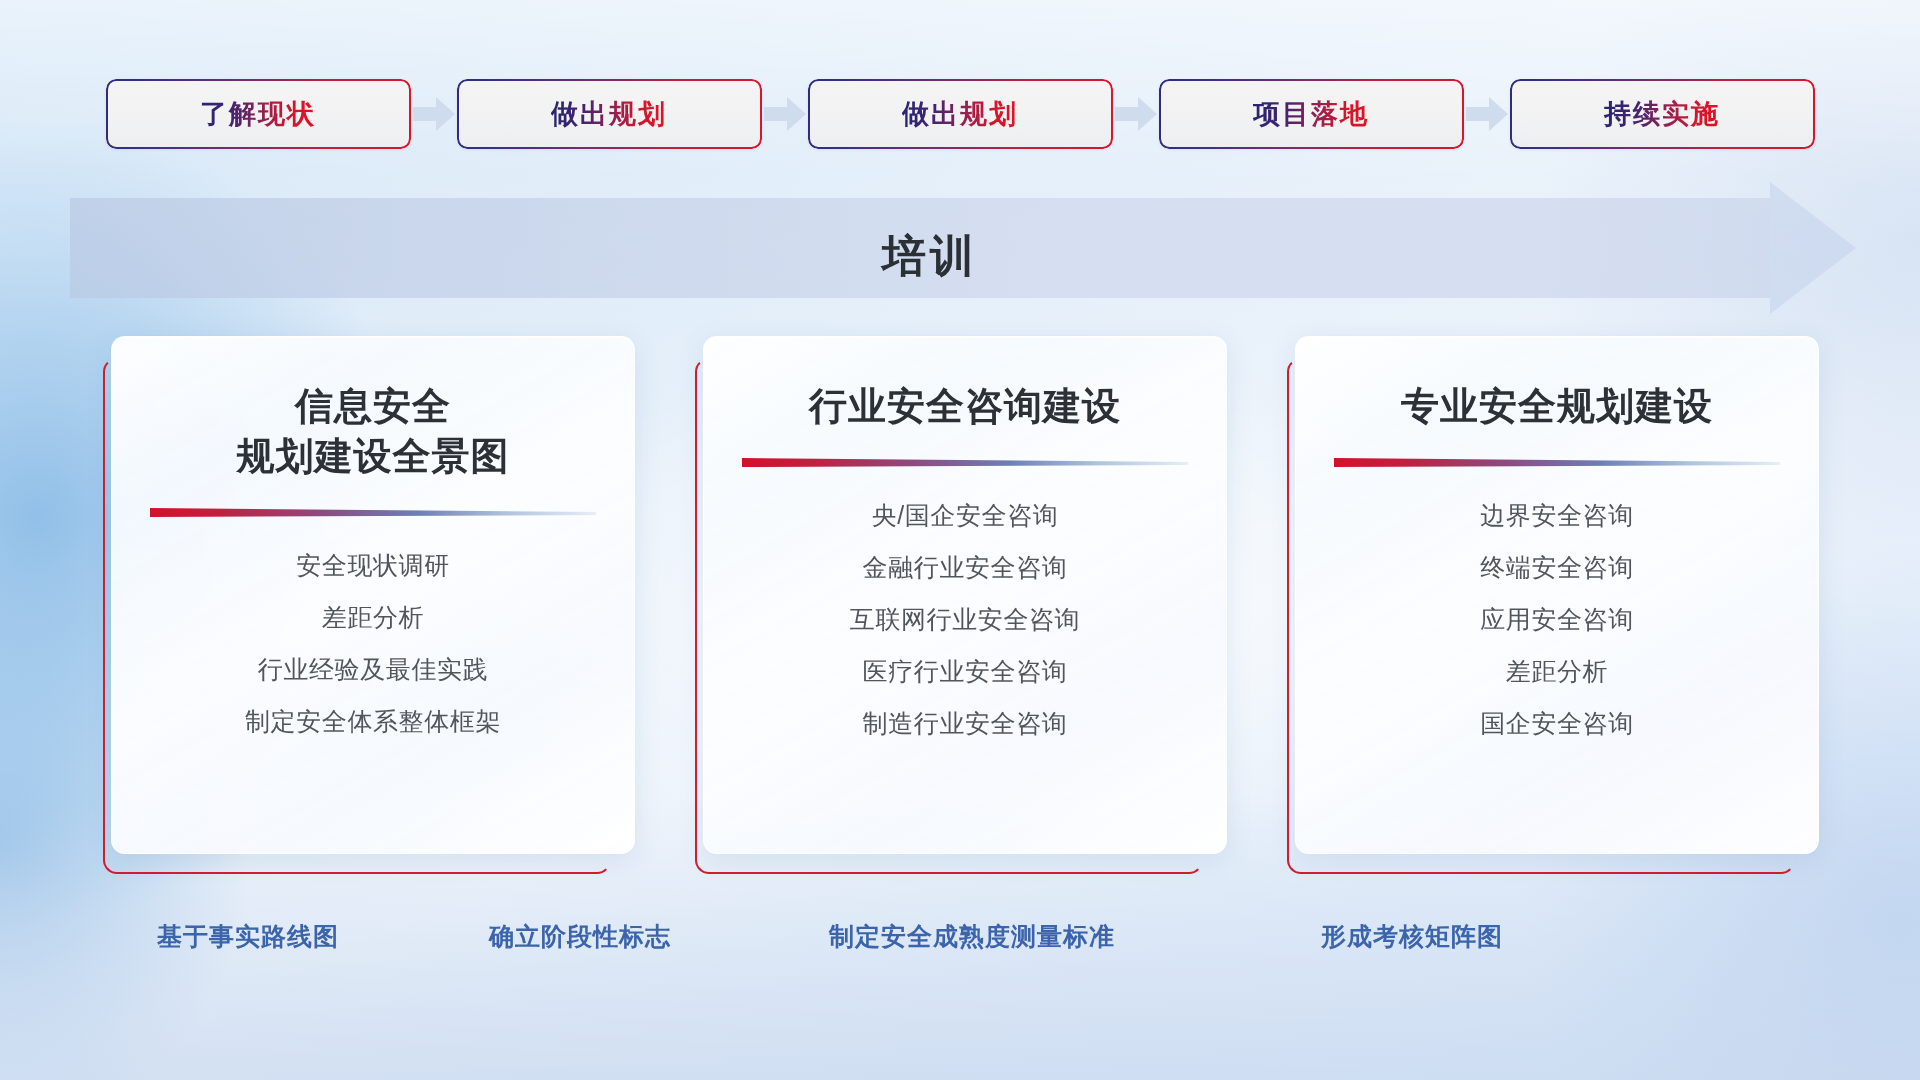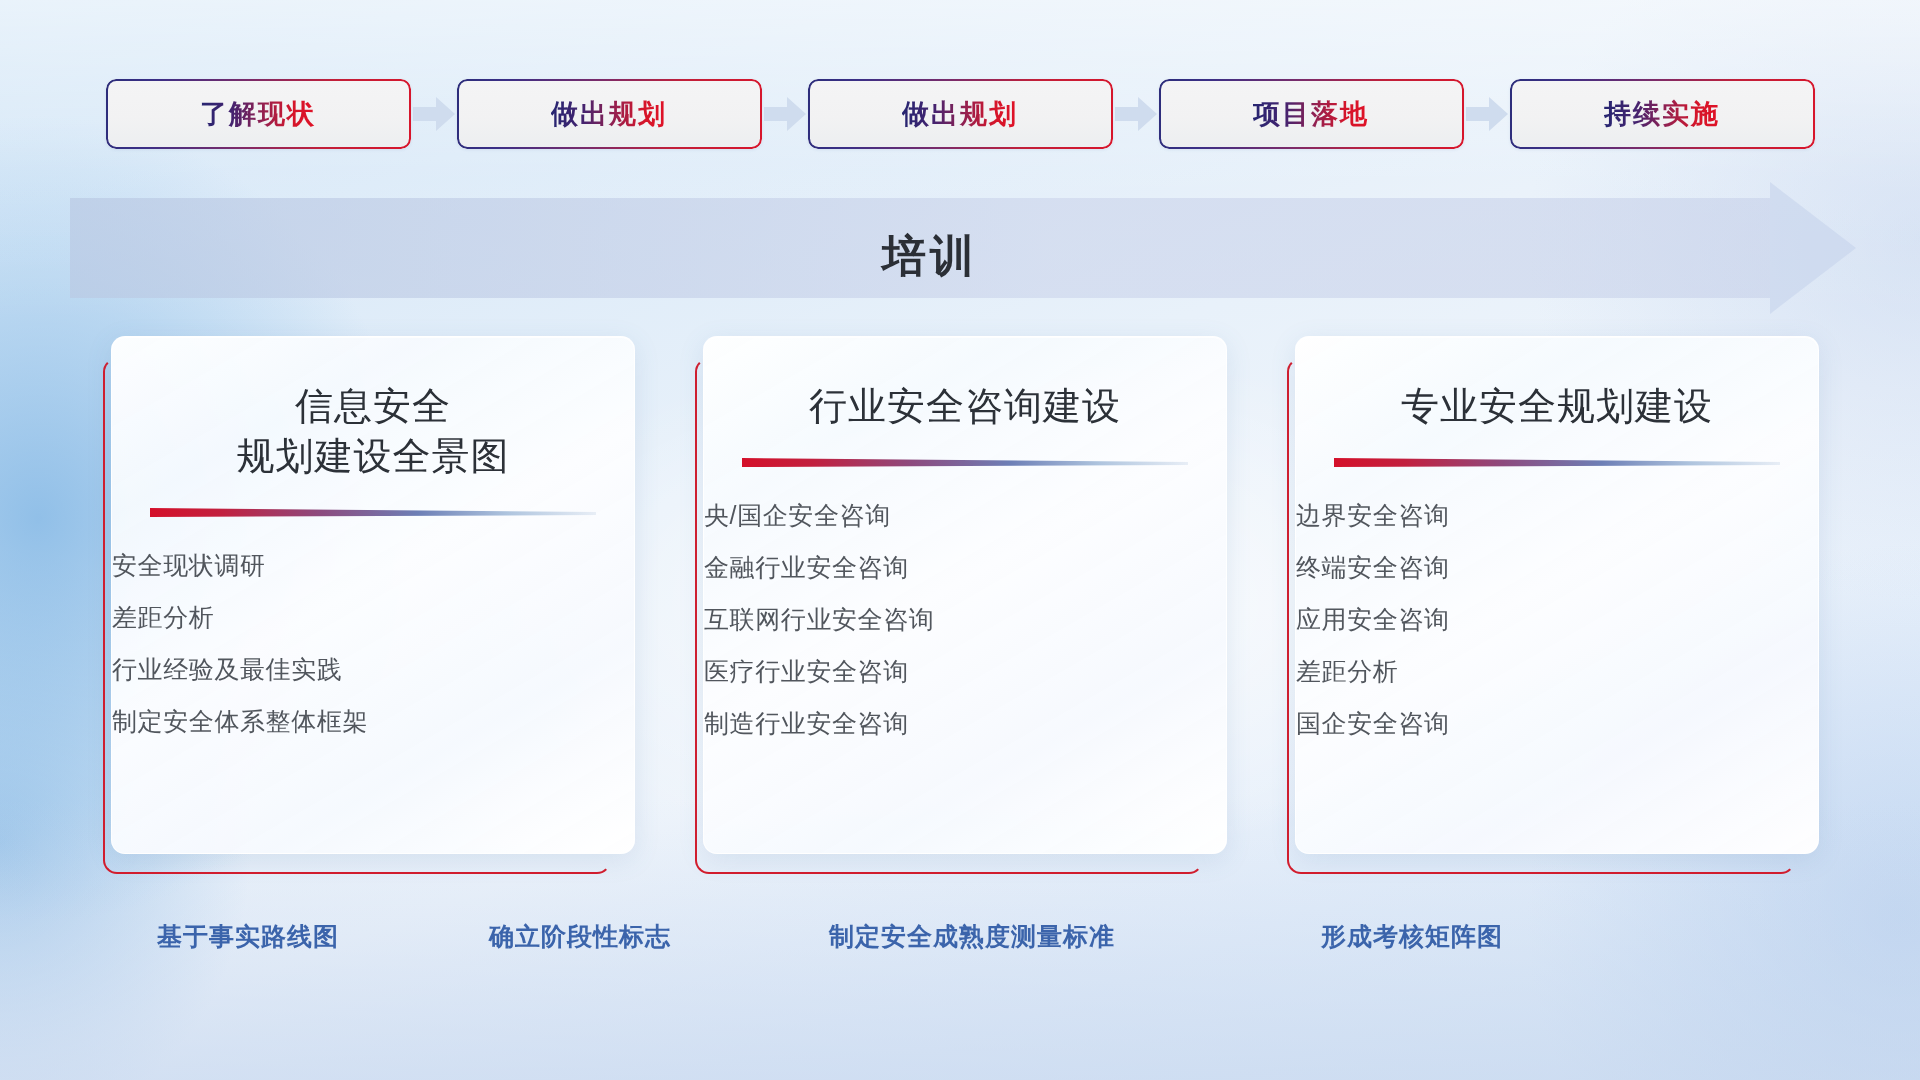--- a/index.html
+++ b/index.html
@@ -108,31 +108,31 @@
     position:absolute;left:8px;top:0;width:522px;height:516px;
     border-radius:14px;
     background:linear-gradient(150deg, rgba(255,255,255,0.96) 0%, rgba(246,250,254,0.95) 22%, rgba(252,253,255,0.97) 48%, rgba(246,249,254,0.95) 74%, rgba(255,255,255,0.97) 100%);
     border:1px solid rgba(255,255,255,0.9);
     box-shadow:0 6px 26px rgba(80,120,170,0.13), 0 1px 0 rgba(255,255,255,0.8) inset;
     display:flex;flex-direction:column;align-items:center;
     overflow:hidden;
   }
   .card-title{
     margin-top:44px;
-    font-size:38px;font-weight:400;color:#2c3138;
+    font-size:38px;font-weight:700;color:#2c3138;
     text-align:center;line-height:1.32;letter-spacing:1px;
     white-space:pre-line;
   }
   .card-divider{
     margin-top:26px;width:446px;height:11px;position:relative;
   }
   .card-divider svg{display:block;}
   .card-list{
     margin-top:26px;width:100%;
-    display:flex;flex-direction:column;align-items:flex-start;gap:9px;
+    display:flex;flex-direction:column;align-items:center;gap:9px;
   }
   .card-list-item{
     font-size:25px;color:#51565d;line-height:1.72;letter-spacing:0.6px;
     white-space:nowrap;
   }
 
   
   .bottom-labels{
     position:absolute;left:0;right:8px;top:920px;height:48px;
   }

